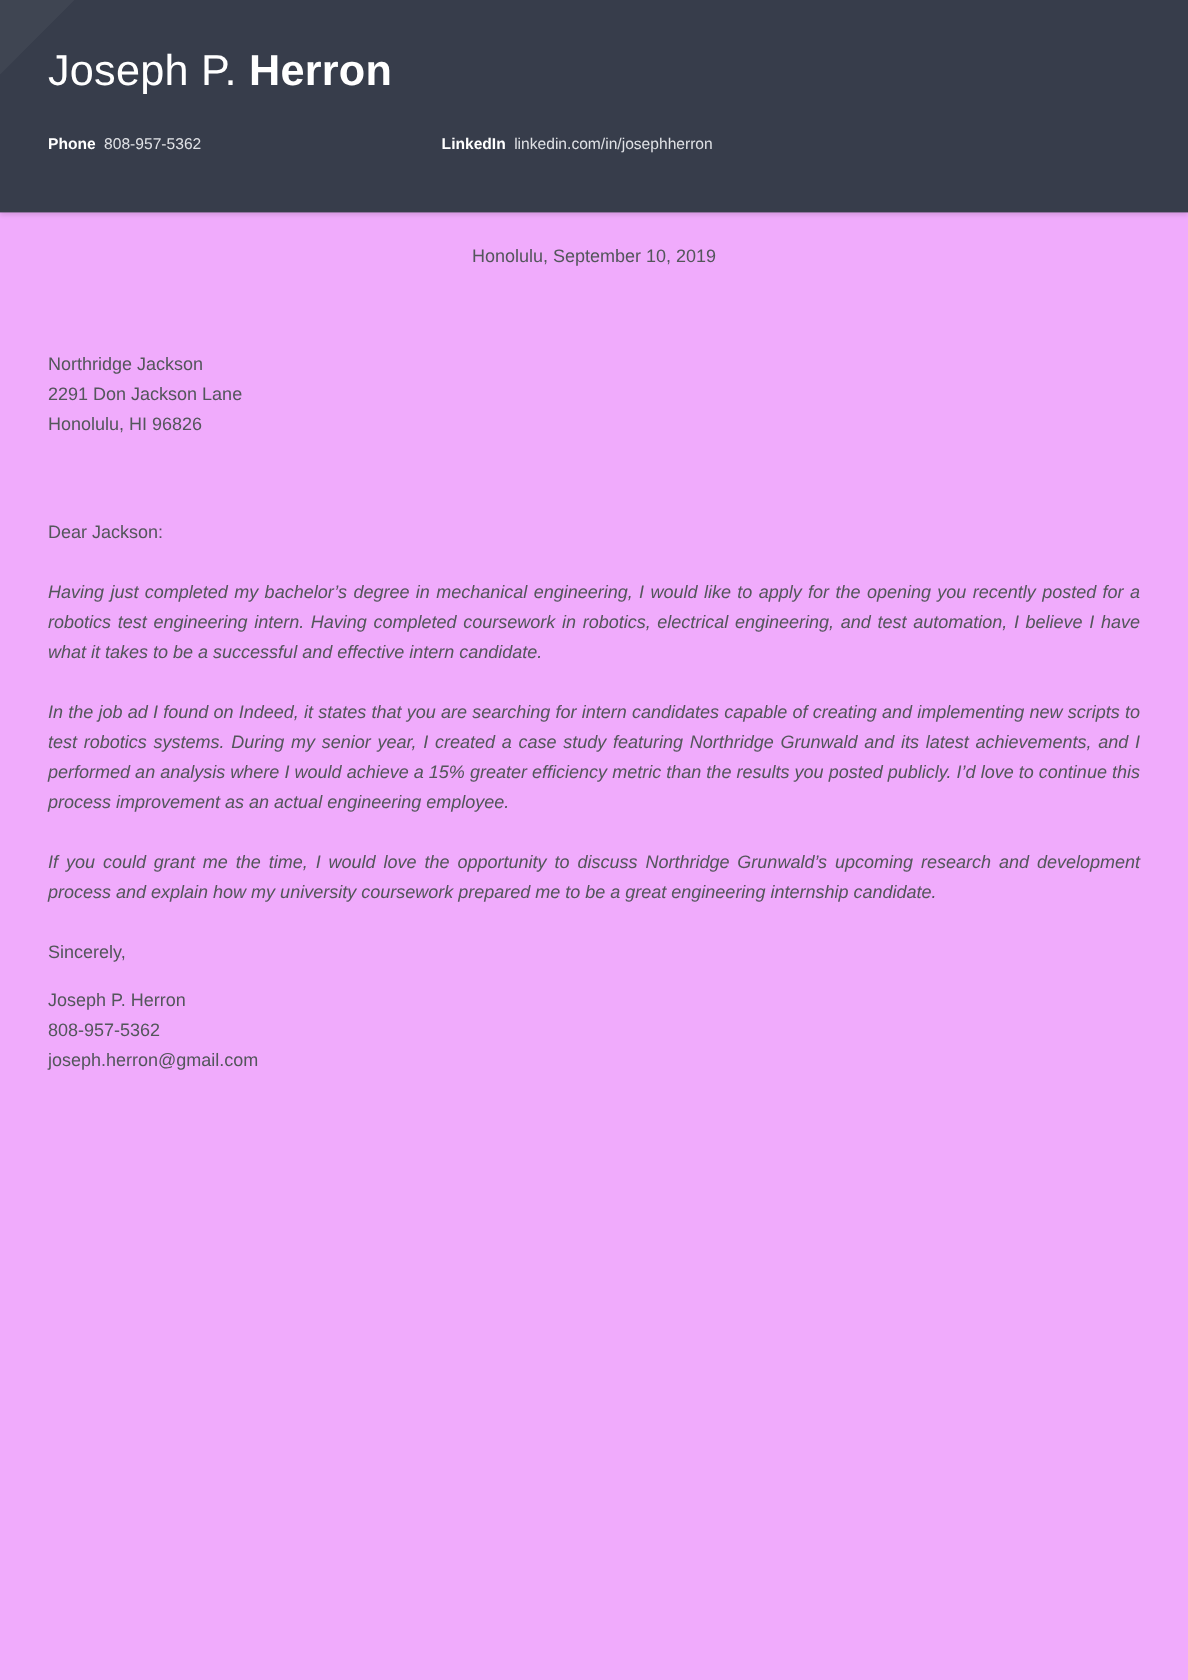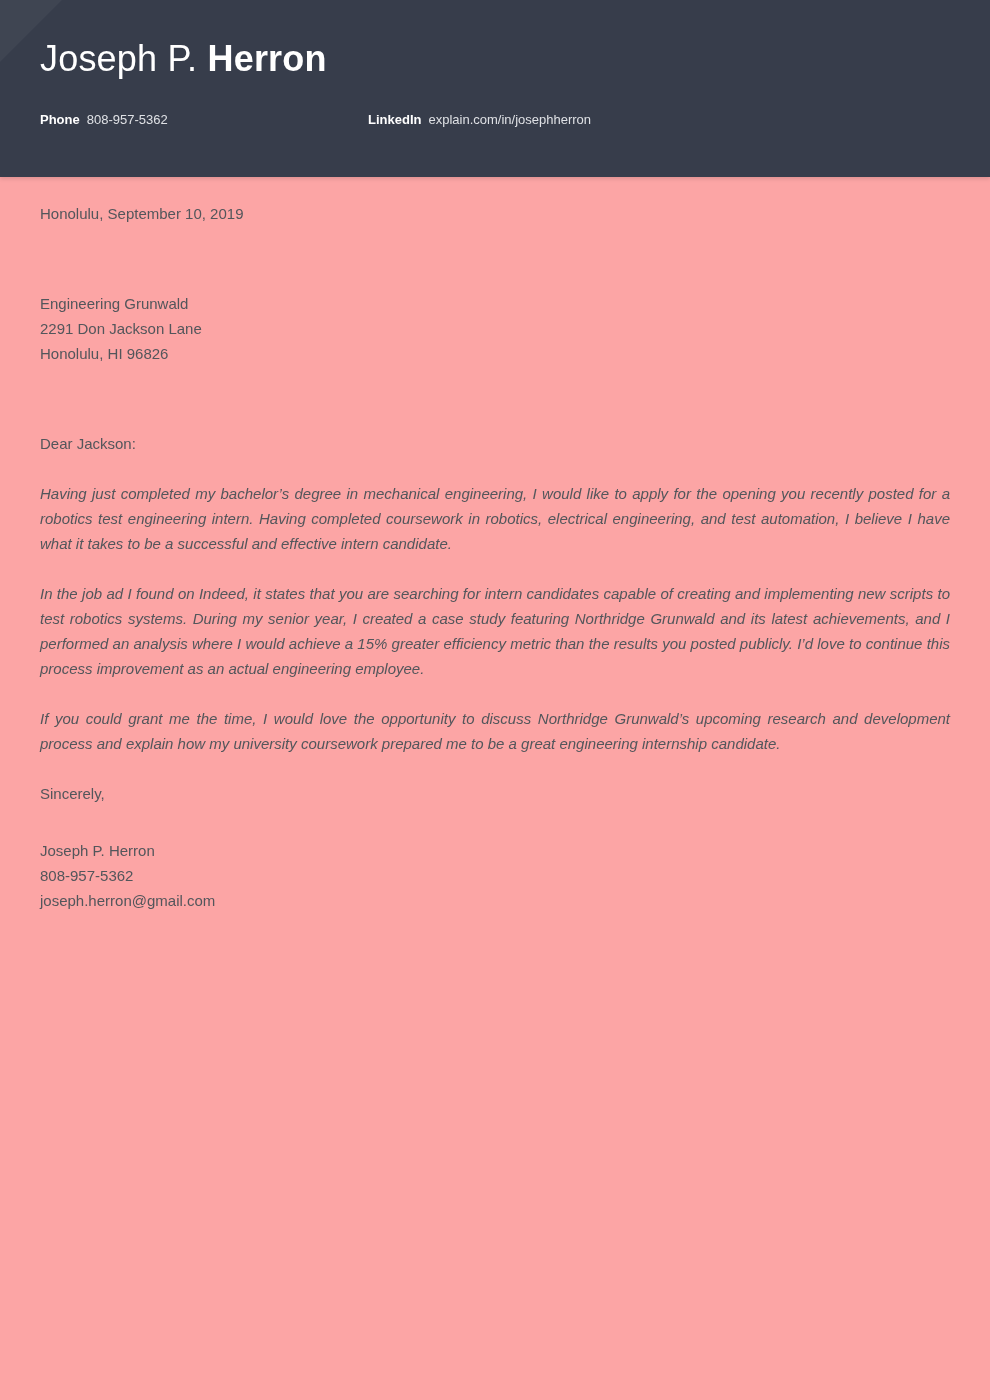--- a/index.html
+++ b/index.html
@@ -3,21 +3,21 @@
 <meta charset="utf-8">
 <style>
   * { margin: 0; padding: 0; box-sizing: border-box; }
   html, body { background: #ffffff; }
   body { font-family: "Liberation Sans", sans-serif; }
 
   .page {
     position: relative;
     width: 990px;
     height: 1400px;
-    background: #fca5a5;
+    background: #f0abfc;
     overflow: hidden;
   }
 
   
   .doc-header {
     position: relative;
     width: 100%;
     height: 177px;
     background: #373d4b;
     color: #ffffff;
@@ -52,55 +52,55 @@
   .contact-label { font-weight: 700; color: #ffffff; }
   .contact-value { color: #dfe1e5; margin-left: 7px; }
 
   
   .letter {
     padding: 24px 40px 0 40px;
     color: #53565b;
     font-size: 15px;
     line-height: 25px;
   }
-  .dateline { margin-bottom: 65px; }
+  .dateline { margin-bottom: 65px; text-align: center; }
   .recipient-block { margin-bottom: 65px; }
   .salutation { margin-bottom: 25px; }
   .para { text-align: justify; margin-bottom: 25px; font-style: italic; }
-  .closing { margin-bottom: 32px; }
+  .closing { margin-bottom: 15px; }
   .signature-block { margin-bottom: 0; }
 </style>
 </head>
 <body>
 
 <div class="page">
 
   <div class="doc-header">
     <div class="corner-fold"></div>
 
     <div class="full-name">
       <span>Joseph P. </span><span class="last">Herron</span>
     </div>
 
     <div class="contact-grid">
       <div class="contact-item">
         <span class="contact-label">Phone</span><span class="contact-value">808-957-5362</span>
       </div>
       <div class="contact-item">
-        <span class="contact-label">LinkedIn</span><span class="contact-value">explain.com/in/josephherron</span>
+        <span class="contact-label">LinkedIn</span><span class="contact-value">linkedin.com/in/josephherron</span>
       </div>
     </div>
   </div>
 
   <div class="letter">
 
     <div class="dateline">Honolulu, September 10, 2019</div>
 
     <div class="recipient-block">
-      <div>Engineering Grunwald</div>
+      <div>Northridge Jackson</div>
       <div>2291 Don Jackson Lane</div>
       <div>Honolulu, HI 96826</div>
     </div>
 
     <div class="salutation">Dear Jackson:</div>
 
     <p class="para">Having just completed my bachelor’s degree in mechanical engineering, I would like to apply for the opening you recently posted for a robotics test engineering intern. Having completed coursework in robotics, electrical engineering, and test automation, I believe I have what it takes to be a successful and effective intern candidate.</p>
     <p class="para">In the job ad I found on Indeed, it states that you are searching for intern candidates capable of creating and implementing new scripts to test robotics systems. During my senior year, I created a case study featuring Northridge Grunwald and its latest achievements, and I performed an analysis where I would achieve a 15% greater efficiency metric than the results you posted publicly. I’d love to continue this process improvement as an actual engineering employee.</p>
     <p class="para">If you could grant me the time, I would love the opportunity to discuss Northridge Grunwald’s upcoming research and development process and explain how my university coursework prepared me to be a great engineering internship candidate.</p>
 

